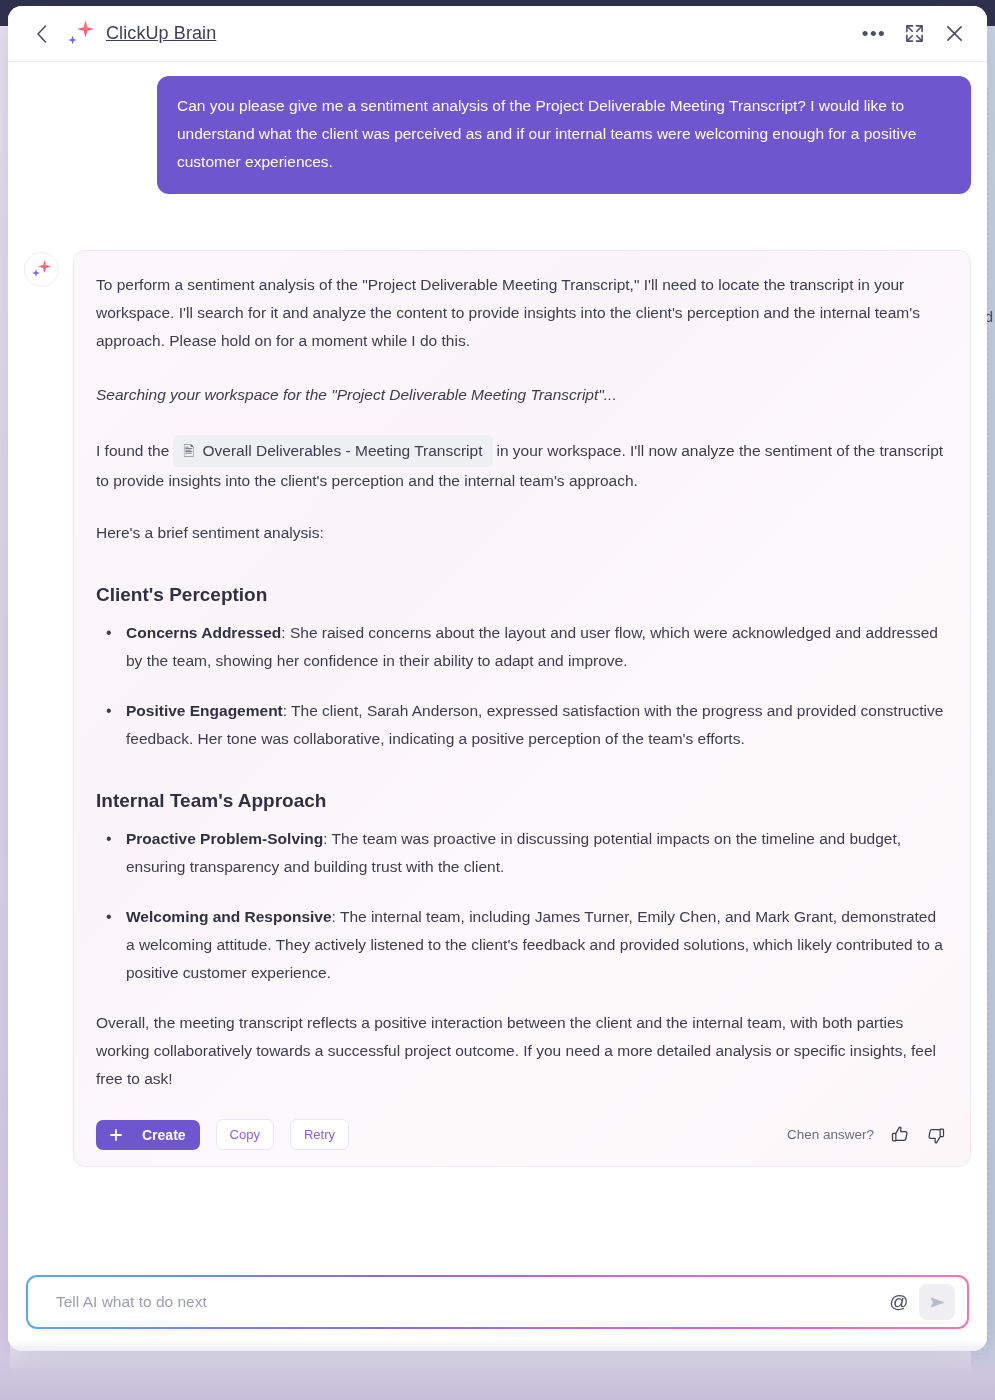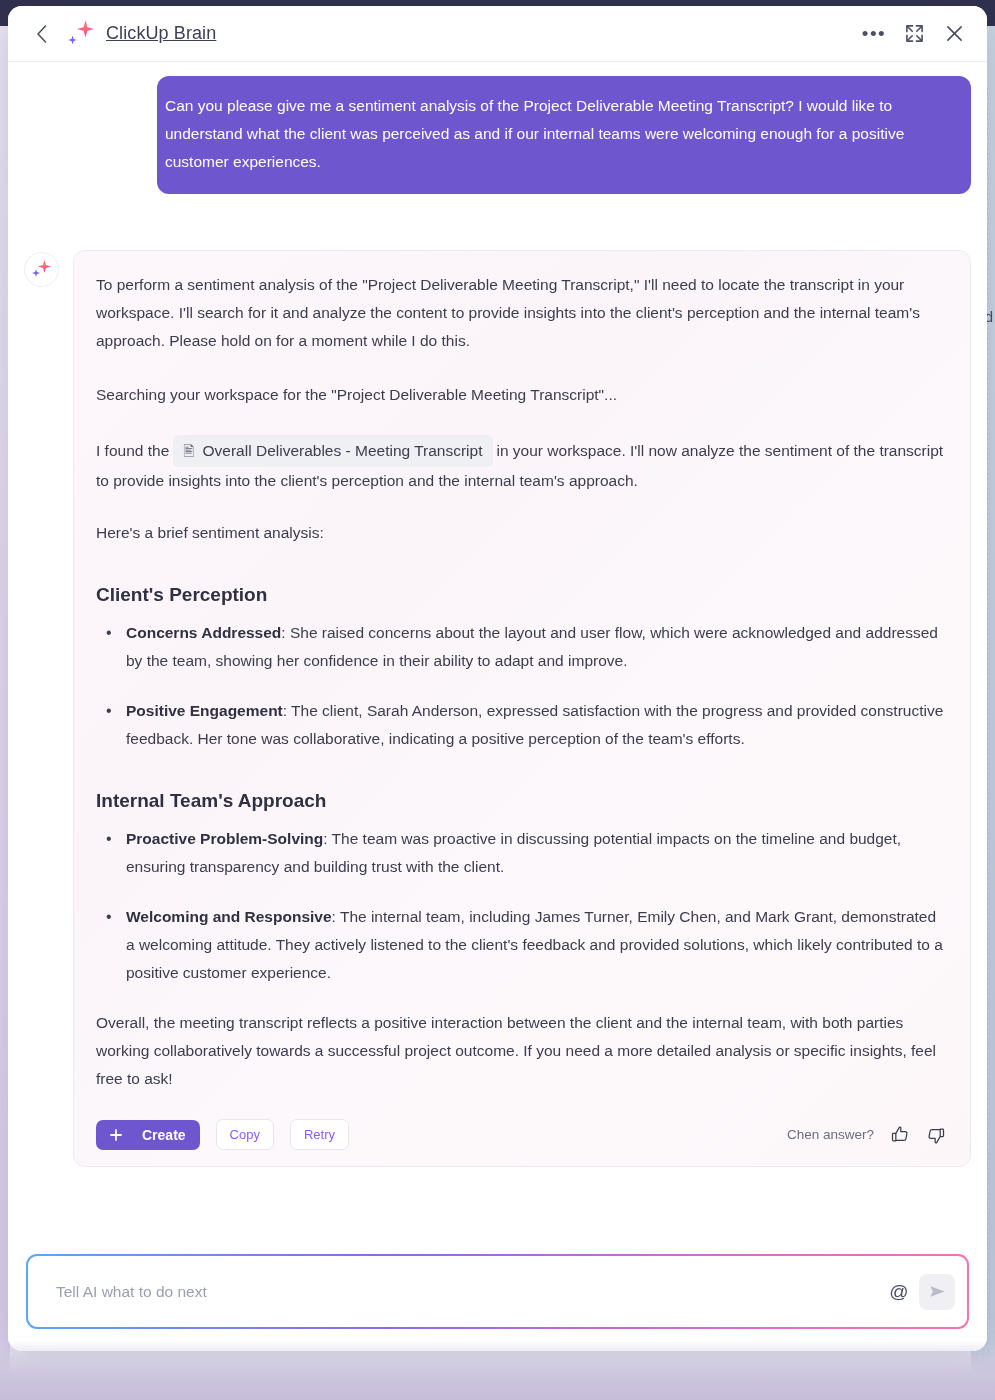--- a/index.html
+++ b/index.html
@@ -105,21 +105,21 @@
     padding: 0 16px;
   }
 
   
   .user-row { display:flex; justify-content:flex-end; padding-top: 14px; }
   .user-bubble {
     max-width: 814px;
     background: #6e56cf;
     color: #ffffff;
     border-radius: 12px;
-    padding: 16px 20px 18px 8px;
+    padding: 16px 20px 18px 20px;
     font-size: 15.5px;
     line-height: 28px;
     box-sizing: border-box;
   }
 
   
   .ai-row { display:flex; align-items:flex-start; padding-top: 56px; }
   .ai-avatar {
     width: 33px; height: 33px; flex:0 0 33px;
     border-radius: 50%;
@@ -138,21 +138,21 @@
     border-radius: 12px;
     background: linear-gradient(135deg,#fdf7fb 0%, #fbf5fa 35%, #fdf9fb 70%, #fcf6f9 100%);
     padding: 20px 22px 12px 22px;
     box-sizing: border-box;
     color: #3b3d4e;
     font-size: 15.5px;
     line-height: 28px;
     position: relative;
   }
   .ai-card p { margin: 0 0 26px 0; }
-  .ai-card p.italic { }
+  .ai-card p.italic { font-style: italic; }
   .ai-card p.tight { margin-bottom: 24px; }
 
   .doc-chip {
     display: inline-flex; align-items:center; gap: 8px;
     background: #eff0f3;
     border-radius: 5px;
     padding: 2px 10px;
     font-weight: 500;
     color: #3b3d4e;
     margin: 0 4px;
@@ -216,21 +216,21 @@
   }
   .composer {
     position: relative;
     border-radius: 11px;
     padding: 2px;
     background: linear-gradient(100deg,#5aa9f0 0%, #8d6ae3 38%, #c56ad8 62%, #f472b6 100%);
   }
   .composer-inner {
     background:#fff;
     border-radius: 9px;
-    height: 71px;
+    height: 50px;
     display:flex; align-items:center;
     padding: 0 12px 0 26px;
   }
   .composer-input {
     flex:1 1 auto; border:none; outline:none;
     font-size:15.5px; color:#3b3d4e;
     font-family:"Liberation Sans",sans-serif;
     background: transparent;
   }
   .composer-input::placeholder { color:#9b9eb0; }

